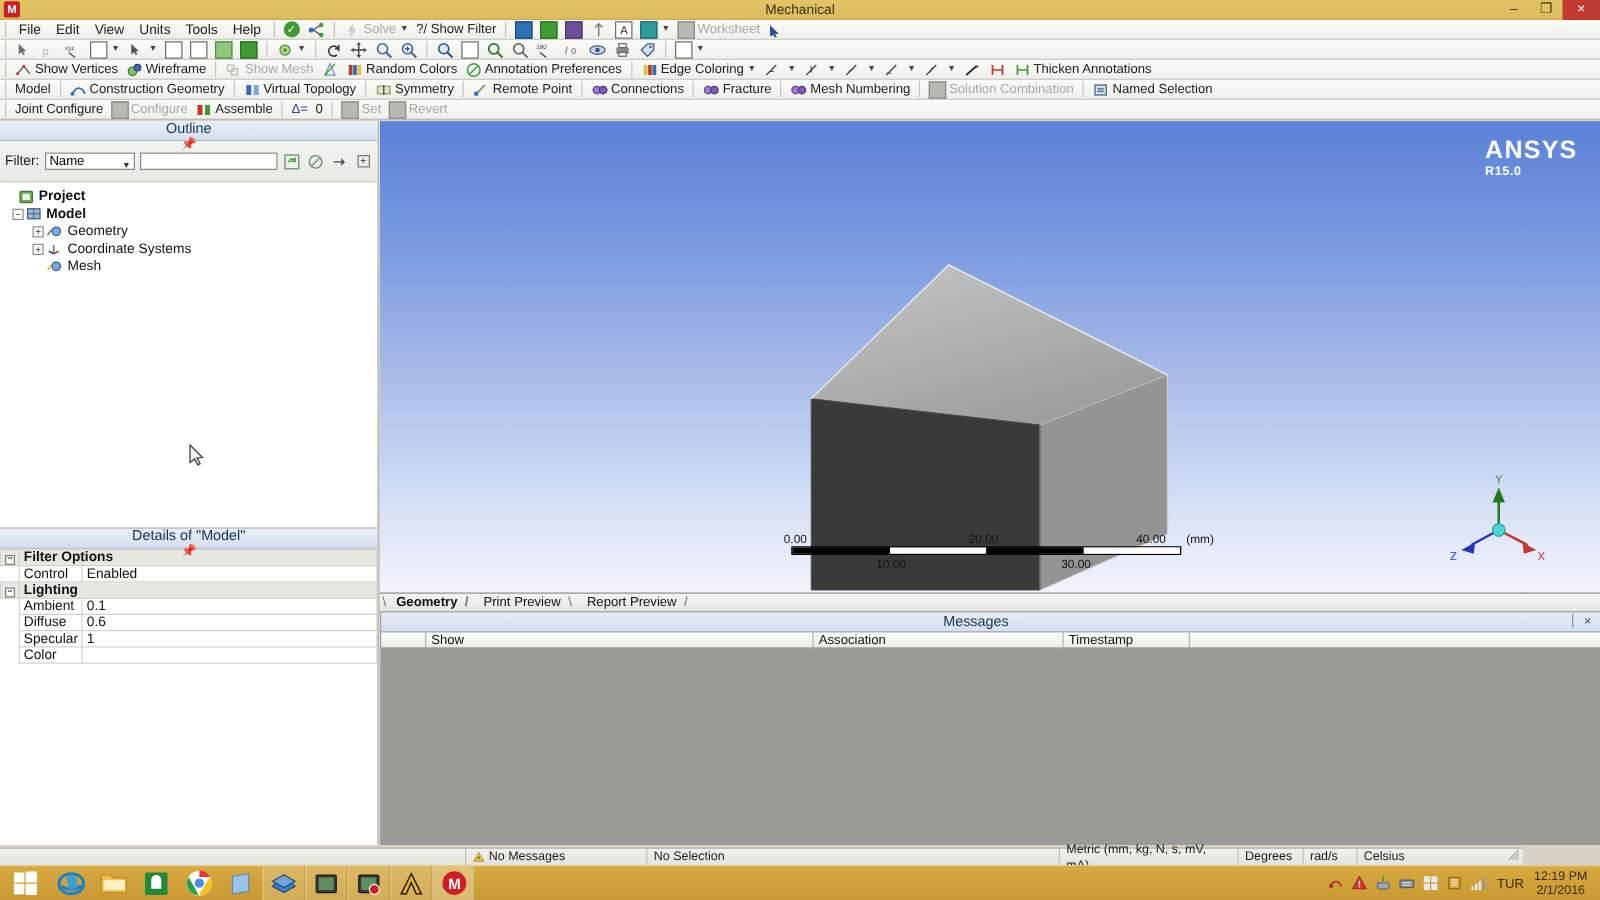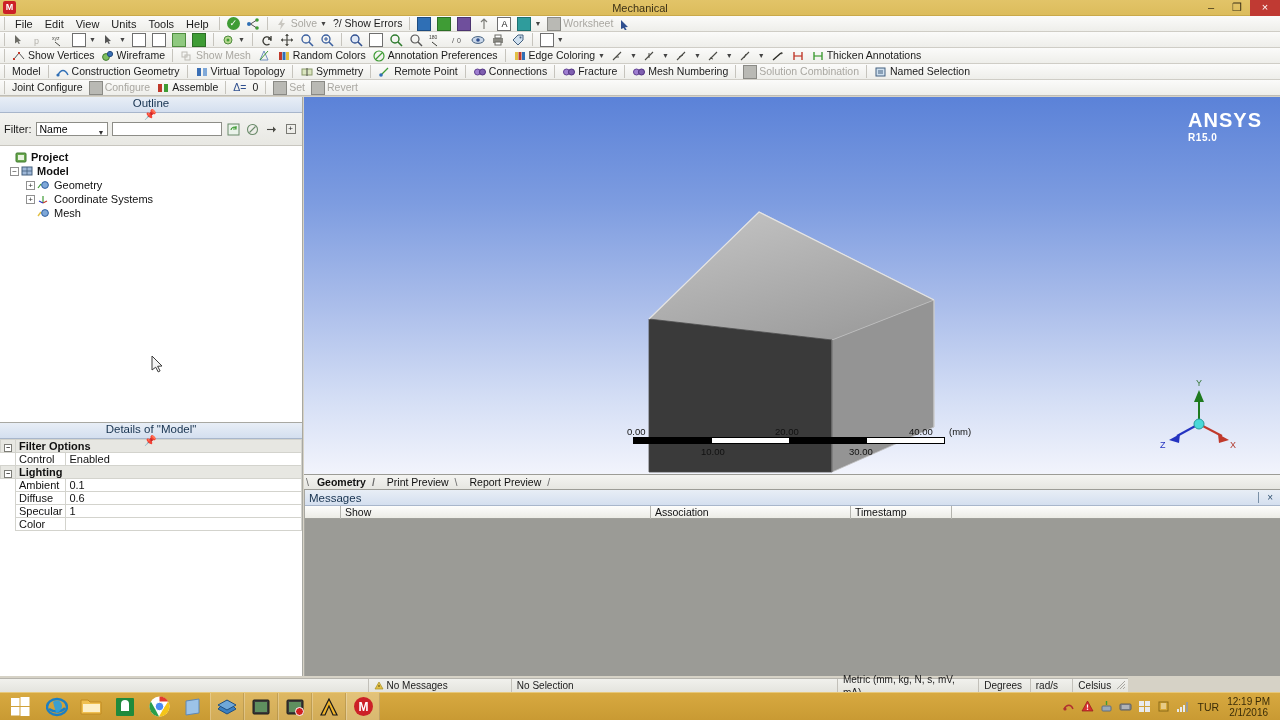--- a/index.html
+++ b/index.html
@@ -181,34 +181,34 @@
   .messages {
     position:absolute; left:304px; top:490px; width:976px; height:186px;
     background:#9b9b96; border-left:1px solid #a8a8a2;
   }
   .msg-head {
     height:16px; background:linear-gradient(#e8eef6,#d4dfef);
     border-bottom:1px solid #a8b6cb;
     display:flex; align-items:center; padding:0 4px;
     font-size:11.5px; color:#16324f;
   }
-  .msg-head .ttl { flex:1; }
+  .msg-head .ttl { flex:1;text-align:center; }
   .msg-head .btn { font-size:10px; color:#30506f; padding:0 3px; }
   .msg-cols {
     display:flex; height:13px; background:linear-gradient(#fdfdfc,#ececE6);
     border-bottom:1px solid #9f9f99; font-size:10.5px;
   }
   .mcol {
     border-right:1px solid #b4b4ae; height:13px; line-height:12px; padding-left:4px; color:#111;
   }
   .msg-body { height:157px; background:#9b9b96; }
 
   
   .statusbar {
-    position:absolute; left:0; top:678px; width:1128px; height:14px;
+    position:absolute; left:0; top:678px; width:1218px; height:14px;
     background:linear-gradient(#f1f1ed,#e4e4de);
     border-top:1px solid #b6b4ad;
     display:flex; align-items:center; font-size:10px; color:#1b1b1b;
   }
   .sb-cell {
     height:13px; line-height:13px; padding:0 5px; border-right:1px solid #c2c0b9;
     display:flex; align-items:center; gap:3px;
   }
   .sb-grip { margin-left:auto; width:12px; color:#8a8a84; }
 
@@ -275,21 +275,21 @@
     <div class="tbitem dis">
       <span class="ic">
         <svg width="14" height="14" viewBox="0 0 14 14">
             <path d="M8 1L3 8h3l-1 5 5-7H7z" fill="#c9c7c1"></path>
           </svg>
       </span>
       <span class="lbl">Solve</span>
       <span class="caret">▼</span>
     </div>
     <div class="tbitem">
-      <span class="lbl">?/ Show Errors</span>
+      <span class="lbl">?/ Show Filter</span>
     </div>
     <div class="tbsep"></div>
     <div class="tbitem">
         <span class="ic ic-blue"></span>
       </div>
     <div class="tbitem">
         <span class="ic ic-green"></span>
       </div>
     <div class="tbitem">
         <span class="ic ic-purple"></span>

